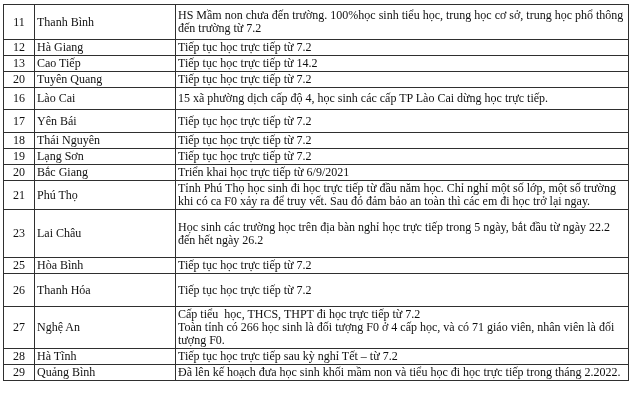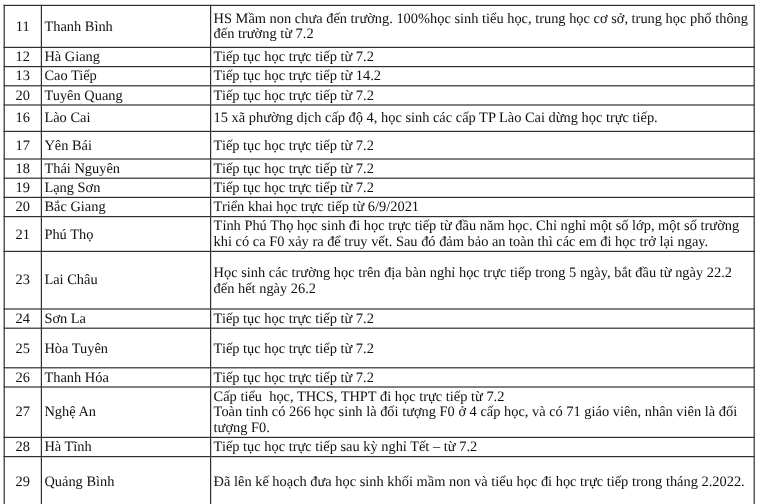--- a/index.html
+++ b/index.html
@@ -158,29 +158,22 @@
           </td>
         </tr>
         <tr>
           <td class="cell-no">23</td>
           <td class="cell-province">Lai Châu</td>
           <td class="cell-status">
             <div class="para">Học sinh các trường học trên địa bàn nghỉ học trực tiếp trong 5 ngày, bắt đầu từ ngày 22.2 đến hết ngày 26.2</div>
           </td>
         </tr>
         <tr>
-          <td class="cell-no">24</td>
-          <td class="cell-province">Sơn La</td>
-          <td class="cell-status">
-            <div class="para">Tiếp tục học trực tiếp từ 7.2</div>
-          </td>
-        </tr>
-        <tr>
           <td class="cell-no">25</td>
-          <td class="cell-province">Hòa Tuyên</td>
+          <td class="cell-province">Hòa Bình</td>
           <td class="cell-status">
             <div class="para">Tiếp tục học trực tiếp từ 7.2</div>
           </td>
         </tr>
         <tr>
           <td class="cell-no">26</td>
           <td class="cell-province">Thanh Hóa</td>
           <td class="cell-status">
             <div class="para">Tiếp tục học trực tiếp từ 7.2</div>
           </td>

